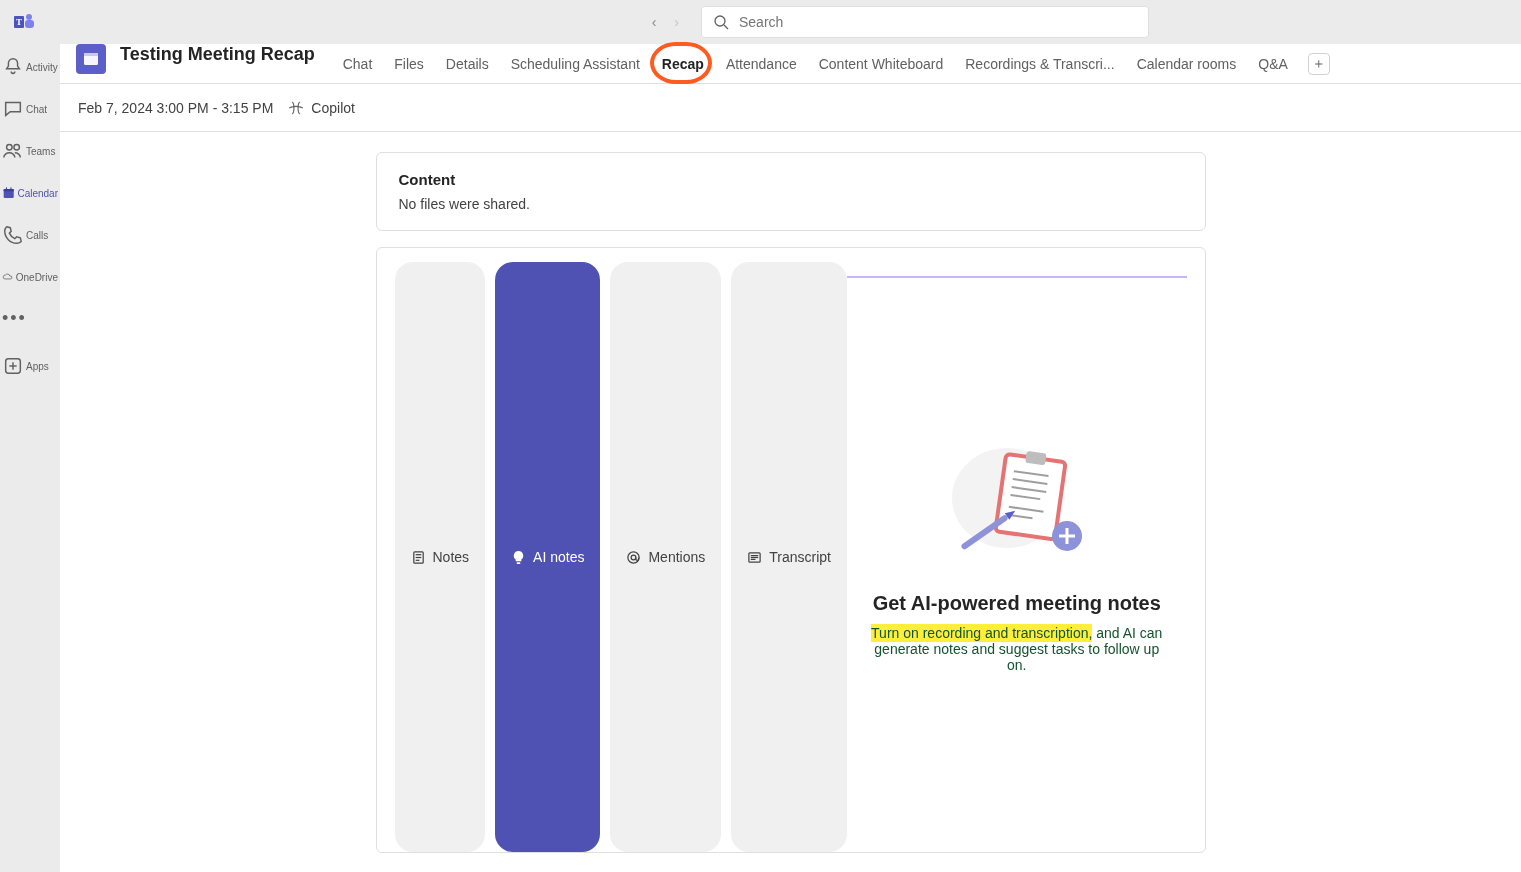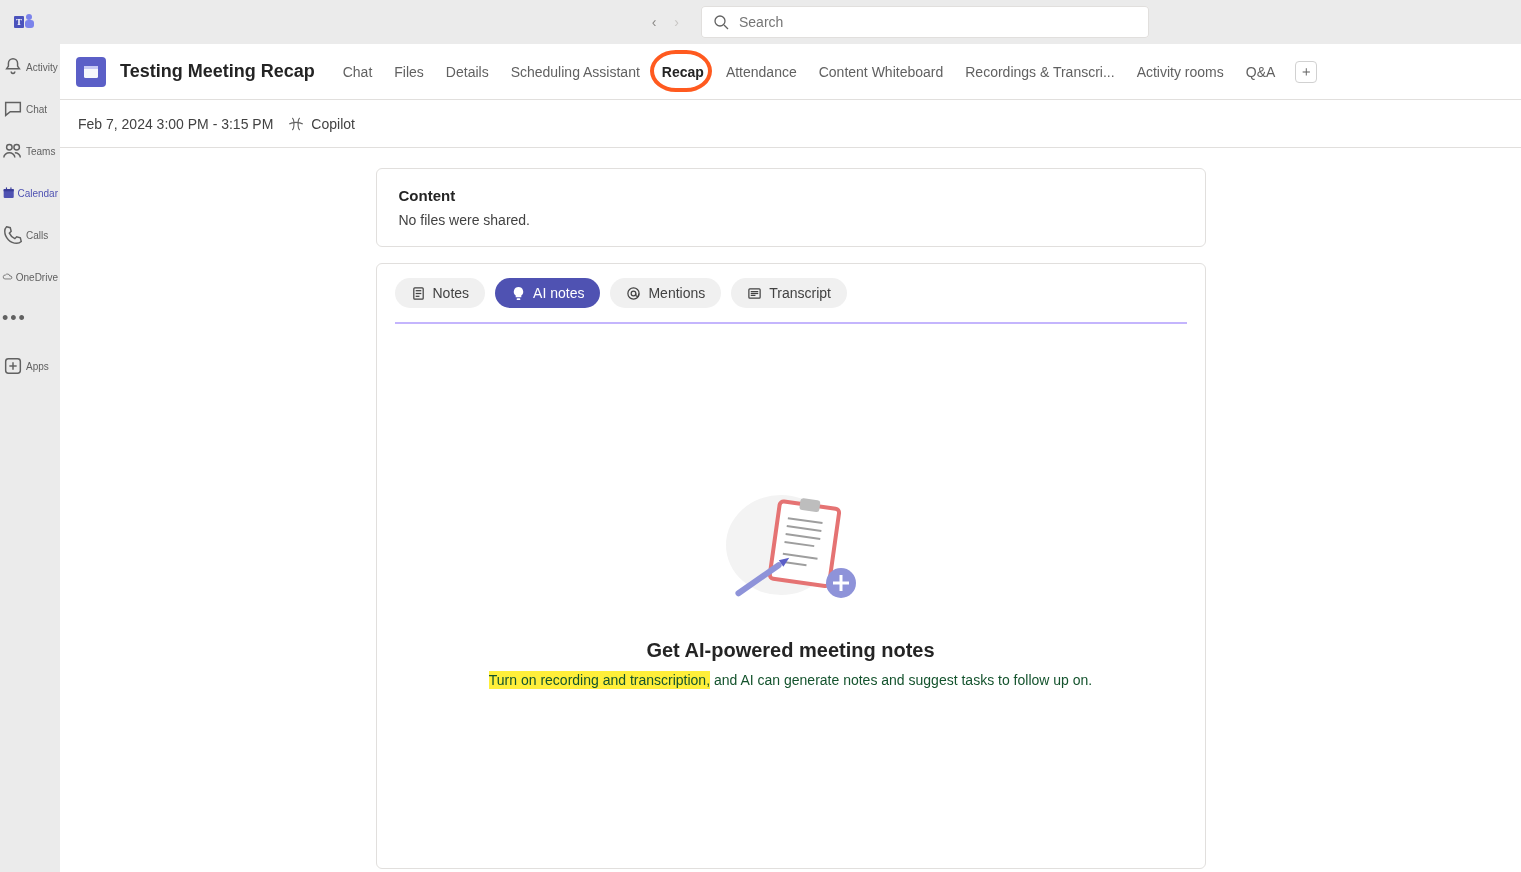--- a/index.html
+++ b/index.html
@@ -92,25 +92,24 @@
 
   
   .main {
     flex: 1;
     background: #fff;
     display: flex;
     flex-direction: column;
     min-width: 0;
   }
   .tabbar {
-    height: 56px;
+    height: 40px;
     border-bottom: 1px solid #e1dfdd;
     display: flex;
-    align-items: center;
-    padding: 15px 16px;
+    padding: 0 16px;
     gap: 10px;
   }
   .cal-badge {
     width: 30px; height: 30px;
     background: #5b5fc7;
     border-radius: 4px;
     display:flex; align-items:center; justify-content:center;
     flex-shrink:0;
   }
   .meeting-title {
@@ -178,21 +177,21 @@
   }
   .card {
     border: 1px solid #e1dfdd;
     border-radius: 6px;
     background: #fff;
   }
   .content-card { padding: 18px 22px; }
   .content-card .hdr { font-weight: 600; font-size: 15px; margin-bottom: 8px;}
   .content-card .msg { color: #424242; }
 
-  .notes-card { padding: 14px 18px 0 18px; display:flex; flex-direction:column; min-height:606px;}
+  .notes-card { padding: 14px 18px 0 18px; display:flex; flex-direction:row; min-height:606px;}
   .pillbar { display: flex; gap: 10px; }
   .pill {
     display: flex;
     align-items: center;
     gap: 7px;
     padding: 7px 16px;
     border-radius: 18px;
     background: #f0f0f0;
     color: #424242;
     font-size: 14px;
@@ -319,21 +318,21 @@
         <div class="tab">Files</div>
         <div class="tab">Details</div>
         <div class="tab">Scheduling Assistant</div>
         <div class="tab recap-circled">
           <span>Recap</span>
           <span class="circle-annot"></span>
         </div>
         <div class="tab">Attendance</div>
         <div class="tab">Content Whiteboard</div>
         <div class="tab">Recordings &amp; Transcri...</div>
-        <div class="tab">Activity rooms</div>
+        <div class="tab">Calendar rooms</div>
         <div class="tab">Q&amp;A</div>
         <div class="add-tab">
           <span>＋</span>
         </div>
       </div>
     </div>
 
     <div class="subbar">
       <span>Feb 7, 2024 3:00 PM - 3:15 PM</span>
       <div class="copilot-btn">

